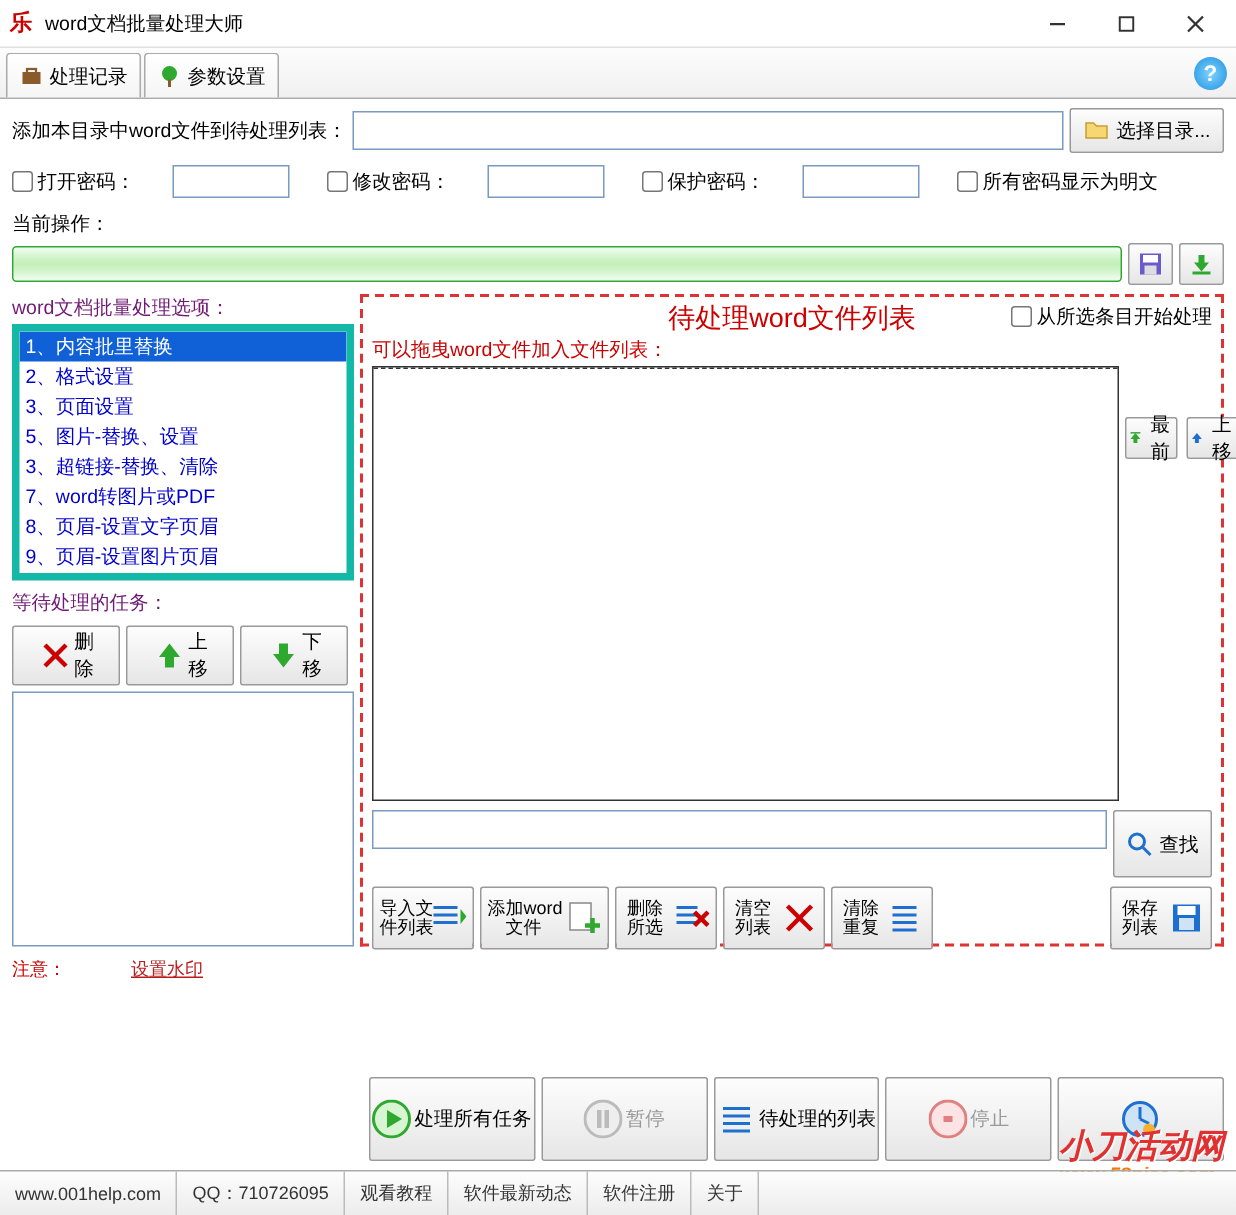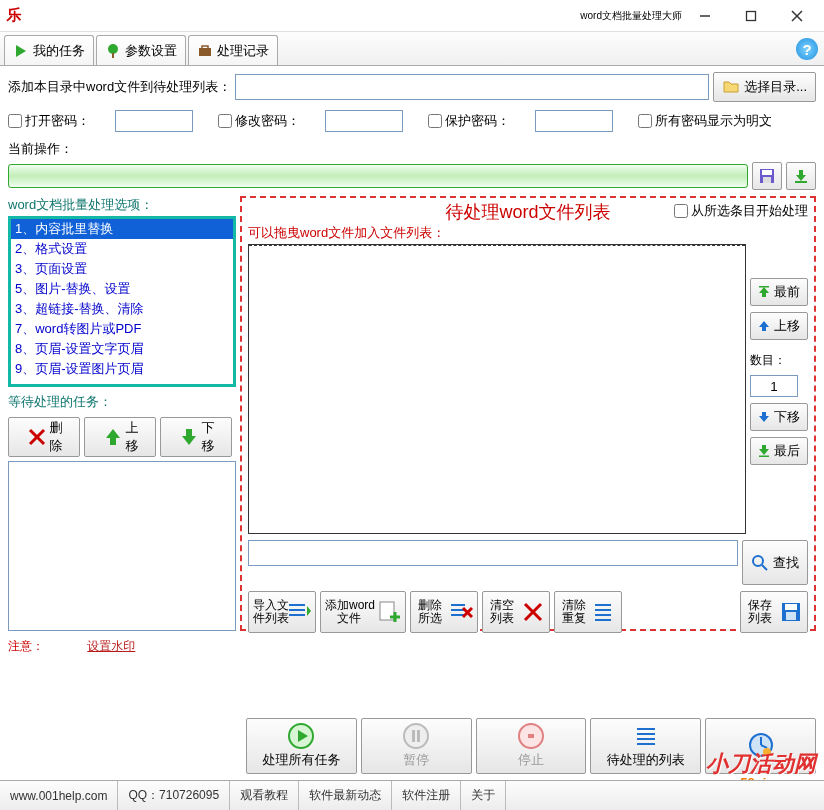--- a/index.html
+++ b/index.html
@@ -1,21 +1,21 @@
 <!DOCTYPE html>
 <html><head>
 <meta charset="utf-8">
 <style>
 * { box-sizing: border-box; margin: 0; padding: 0; font-family: "Microsoft YaHei", SimSun, Arial, sans-serif; }
 body { width: 824px; height: 810px; background: #fff; font-size: 13px; color: #000; position: relative; overflow: hidden; }
 
 
 .titlebar { height: 32px; background: #fff; border-bottom: 1px solid #e0e0e0; display: flex; align-items: center; padding: 0 4px; }
 .titlebar .app-icon { width: 20px; height: 20px; margin-right: 6px; display:flex;align-items:center;justify-content:center;font-size:15px;color:#c00;font-weight:bold;}
-.titlebar .title { flex: 1; font-size: 10px; text-align: right; }
+.titlebar .title { flex: 1; font-size: 13px; }
 .titlebar .winbtn { width: 46px; height: 30px; display: flex; align-items: center; justify-content: center; color:#666; cursor: pointer; }
 .titlebar .winbtn svg { width:12px;height:12px;}
 
 
 .tabrow { height: 34px; background: linear-gradient(#fdfdfd,#f0f0f0); border-bottom:1px solid #aaa; display:flex; align-items:flex-end; padding:0 4px; position:relative;}
 .tabrow .tab { height: 30px; padding: 0 8px; display:flex; align-items:center; gap:4px; border:1px solid #aaa; border-bottom:none; background:linear-gradient(#fff,#f5f5f5); margin-right:2px; border-radius:3px 3px 0 0; cursor:pointer; font-size:13px;}
 .tabrow .tab .ticon { width:16px;height:16px; display:flex;align-items:center;justify-content:center;}
 .tabrow .help { position:absolute; right:6px; top:6px; width:22px;height:22px; border-radius:50%; background:radial-gradient(#7fd3ff,#1e90e0); color:#fff; font-weight:bold; display:flex;align-items:center;justify-content:center; cursor:pointer; font-size:15px;}
 
 
@@ -35,58 +35,58 @@
 .row-op { display:flex; align-items:center; gap:6px; margin-bottom:4px;}
 .progress-row { display:flex; align-items:center; gap:4px; margin-bottom:6px;}
 .progress { flex:1; height:24px; border:1px solid #2fa82f; border-radius:3px; background:linear-gradient(#f3fff3,#d7f5d2,#c3efb9,#d7f5d2,#f3fff3);}
 .iconbtn { width:30px; height:28px; border:1px solid #999; background:linear-gradient(#fdfdfd,#e6e6e6); display:flex;align-items:center;justify-content:center; cursor:pointer; border-radius:2px;}
 .iconbtn svg{width:18px;height:18px;}
 
 .body-split { display:flex; gap:4px; height:435px;}
 .left-col { width:228px; display:flex; flex-direction:column;}
 .right-col { flex:1; border:2px dashed #d33; position:relative; padding:4px 6px;}
 
-.left-col .sect-title { color:#0f766e; font-size:13px; margin-bottom:2px;}
-.options-list { border:3px solid #14b8a6; height:172px; overflow:auto; background:#fff;}
+.left-col .sect-title { color:#701a75; font-size:13px; margin-bottom:2px;}
+.options-list { border:5px solid #14b8a6; height:172px; overflow:auto; background:#fff;}
 .options-list .item { padding:1px 4px; color:#0000cc; font-size:13px; cursor:pointer; white-space:nowrap;}
 .options-list .item.sel { background:#1060d8; color:#fff;}
 .waitrow { display:flex; gap:4px; margin:4px 0;}
 .sqbtn { width:72px; height:40px; border:1px solid #999; background:linear-gradient(#fdfdfd,#e6e6e6); display:flex;align-items:center;justify-content:center; gap:2px; cursor:pointer; border-radius:2px; font-size:13px;}
 .sqbtn .sicon{display:flex;align-items:center;justify-content:center;}
 .sqbtn svg{width:22px;height:22px;}
 .task-list { flex:1; border:1px solid #7a9ac0; background:#fff; min-height:170px;}
 
 
 .right-head { display:flex; align-items:center; justify-content:center; position:relative; height:20px; margin-bottom:2px;}
 .right-head .cap { color:#c00; font-size:18px; font-weight:normal;}
 .right-head .from-sel { position:absolute; right:0; top:0; display:flex;align-items:center; gap:3px; font-size:13px;}
 .drag-hint { color:#c00; font-size:13px; }
 .file-box { border:1px solid #333; height:290px; margin-top:2px; background:#fff; position:relative;}
 .file-box::before{content:"";position:absolute;top:0;left:0;right:0;border-top:1px dashed #333;}
-.side-ctrl { position:absolute; right:6px; top:80px; width:58px; display:flex; flex-direction:column; gap:6px;}
+.side-ctrl { position:absolute; right:6px; top:80px; width:58px; display:flex; flex-direction:row; gap:6px;}
 .side-ctrl .btn{height:28px; justify-content:center; padding:0 2px; font-size:13px;}
 .side-ctrl .numlbl{font-size:12px; margin-top:6px;}
 .side-ctrl input.num{width:48px;height:22px;border:1px solid #7a9ac0; text-align:center;}
 .file-box-wrap{margin-right:62px;}
 
 .search-row{display:flex;gap:4px;margin-top:6px; margin-right:0;}
 .search-row input{flex:1;height:26px;border:1px solid #7a9ac0;padding:0 4px;}
 .search-row .btn{height:45px;}
 
 .filebtns{display:flex;gap:4px;margin-top:6px;flex-wrap:nowrap;}
 .filebtns .btn{height:42px; flex-direction:row; font-size:12px; line-height:1.1; padding:0 4px;}
 .filebtns .btn .lbl2{width:30px;}
 .filebtns .btn .bicon{width:24px;height:24px;}
 .filebtns .btn.save{margin-left:auto;}
 
 .note { color:#c00; font-size:12px; margin-top:8px; line-height:1.3; width:228px;}
 .note a{color:#b91c1c; text-decoration:underline; margin-left:40px;}
 
 .bottom-btns{position:absolute; left:246px; right:8px; bottom:6px; display:flex; gap:4px;}
-.bottom-btns .bbtn{flex:1; height:56px; border:1px solid #999; border-radius:2px; background:linear-gradient(#fdfdfd,#e6e6e6); display:flex; flex-direction:column; align-items:center; justify-content:center; gap:2px; font-size:13px; cursor:pointer;}
+.bottom-btns .bbtn{flex:1; height:56px; border:1px solid #999; border-radius:2px; background:linear-gradient(#fdfdfd,#e6e6e6); display:flex; flex-direction:row; align-items:center; justify-content:center; gap:2px; font-size:13px; cursor:pointer;}
 .bottom-btns .bbtn.dis{color:#999;}
 .bottom-btns .bbtn svg{width:26px;height:26px;}
 
 
 .status { position:absolute; left:0; right:0; bottom:0; height:30px; border-top:1px solid #aaa; background:linear-gradient(#fdfdfd,#ececec); display:flex; align-items:center; font-size:12px;}
 .status .cell{padding:0 10px; border-right:1px solid #bbb; height:100%; display:flex;align-items:center; color:#333;}
 .watermark{position:absolute;right:8px;bottom:20px;font-size:22px;font-weight:bold;color:#e03030;font-style:italic;text-shadow:1px 1px #fff;pointer-events:none;}
 .watermark .sub{font-size:13px;color:#f47b00;display:block;margin-top:-4px;}
 
 
@@ -113,42 +113,34 @@
         <line x1="1" y1="1" x2="11" y2="11" stroke="#333" stroke-width="1.5"></line>
         <line x1="11" y1="1" x2="1" y2="11" stroke="#333" stroke-width="1.5"></line>
       </svg>
     </div>
 </div>
 
 <div class="tabrow">
   <div class="tab">
     <span class="ticon">
         <svg viewBox="0 0 16 16">
-          <polygon points="3,2 13,8 3,14" fill="#2fa82f"></polygon>
+          <rect x="2" y="5" width="12" height="8" fill="#8a5a2a"></rect>
+          <rect x="5" y="3" width="6" height="3" fill="none" stroke="#8a5a2a" stroke-width="1.5"></rect>
         </svg>
       </span>
-    <span>我的任务</span>
+    <span>处理记录</span>
   </div>
   <div class="tab">
     <span class="ticon">
         <svg viewBox="0 0 16 16">
           <circle cx="8" cy="6" r="5" fill="#2fa82f"></circle>
           <rect x="7" y="10" width="2" height="5" fill="#8a5a2a"></rect>
         </svg>
       </span>
     <span>参数设置</span>
-  </div>
-  <div class="tab">
-    <span class="ticon">
-        <svg viewBox="0 0 16 16">
-          <rect x="2" y="5" width="12" height="8" fill="#8a5a2a"></rect>
-          <rect x="5" y="3" width="6" height="3" fill="none" stroke="#8a5a2a" stroke-width="1.5"></rect>
-        </svg>
-      </span>
-    <span>处理记录</span>
   </div>
   <div class="help">?</div>
 </div>
 
 <div class="main">
 
   <div class="row-add">
     <span class="lbl">添加本目录中word文件到待处理列表：</span>
     <input type="text" value="" style="">
     <button class="btn">
@@ -398,35 +390,35 @@
         <span>处理所有任务</span>
       </button>
     <button class="bbtn dis">
         <svg viewBox="0 0 26 26">
           <circle cx="13" cy="13" r="12" fill="#eee" stroke="#bbb" stroke-width="2"></circle>
           <rect x="9" y="7" width="3" height="12" fill="#bbb"></rect>
           <rect x="14" y="7" width="3" height="12" fill="#bbb"></rect>
         </svg>
         <span>暂停</span>
       </button>
-    <button class="bbtn dis">
-        <svg viewBox="0 0 26 26">
-          <circle cx="13" cy="13" r="12" fill="#fce4e4" stroke="#e08080" stroke-width="2"></circle>
-          <rect x="10" y="11" width="6" height="4" fill="#e08080"></rect>
-        </svg>
-        <span>停止</span>
-      </button>
     <button class="bbtn">
         <svg viewBox="0 0 26 26">
           <rect x="4" y="5" width="18" height="2" fill="#1e70d0"></rect>
           <rect x="4" y="10" width="18" height="2" fill="#1e70d0"></rect>
           <rect x="4" y="15" width="18" height="2" fill="#1e70d0"></rect>
           <rect x="4" y="20" width="18" height="2" fill="#1e70d0"></rect>
         </svg>
         <span>待处理的列表</span>
+      </button>
+    <button class="bbtn dis">
+        <svg viewBox="0 0 26 26">
+          <circle cx="13" cy="13" r="12" fill="#fce4e4" stroke="#e08080" stroke-width="2"></circle>
+          <rect x="10" y="11" width="6" height="4" fill="#e08080"></rect>
+        </svg>
+        <span>停止</span>
       </button>
     <button class="bbtn">
         <svg viewBox="0 0 26 26">
           <circle cx="13" cy="13" r="11" fill="#cfe3f7" stroke="#1e70d0" stroke-width="2"></circle>
           <line x1="13" y1="13" x2="13" y2="5" stroke="#1e70d0" stroke-width="2"></line>
           <line x1="13" y1="13" x2="19" y2="16" stroke="#1e70d0" stroke-width="2"></line>
           <circle cx="19" cy="20" r="4" fill="#f7b030"></circle>
         </svg>
         <span></span>
       </button>

